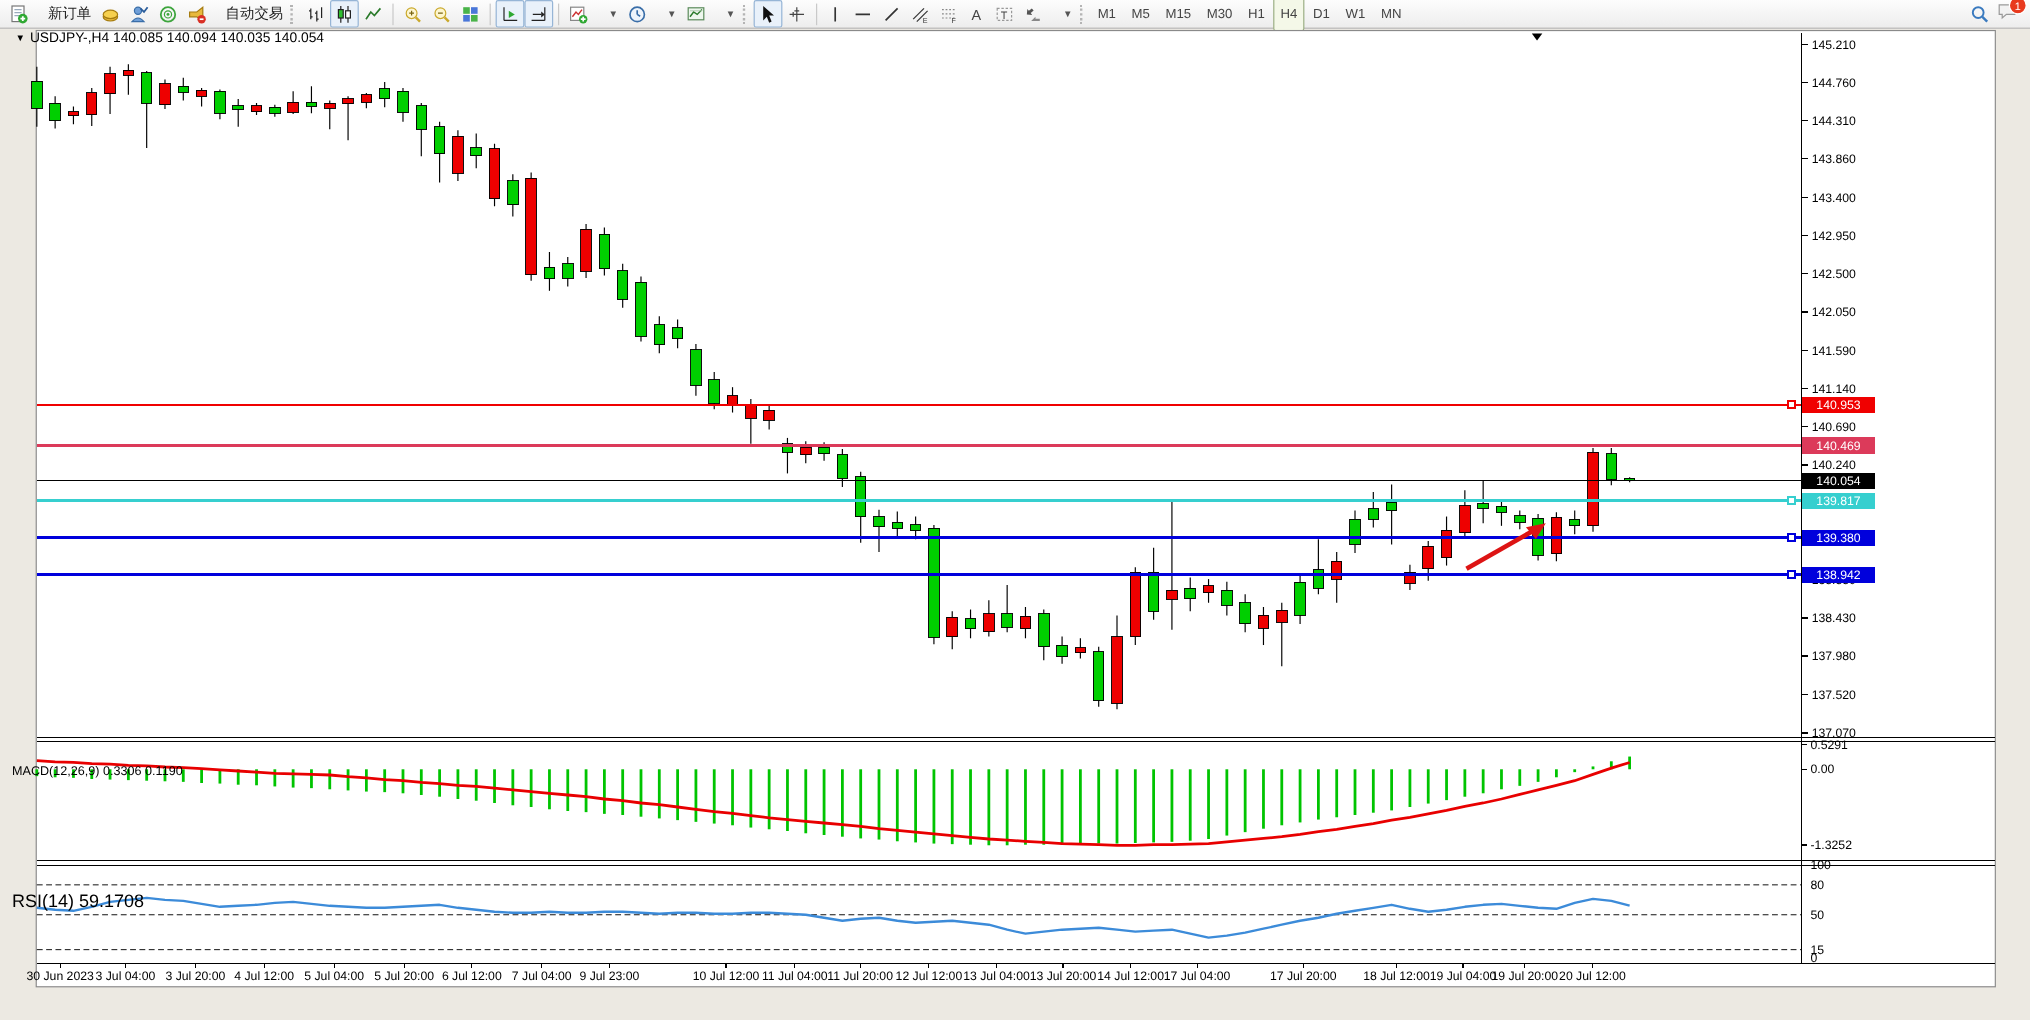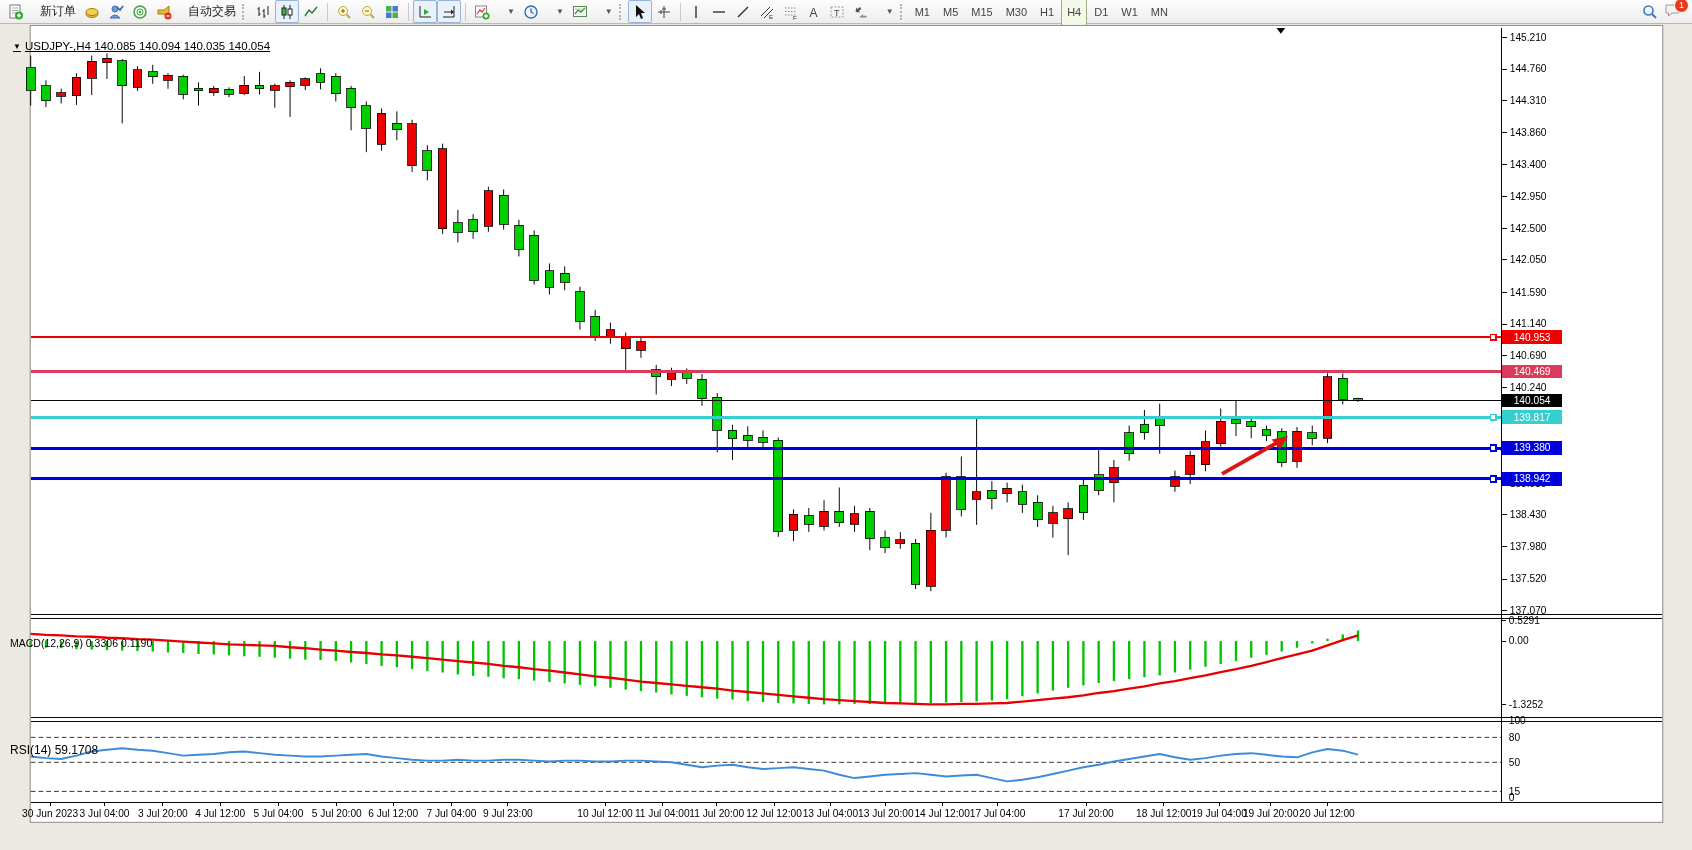--- a/index.html
+++ b/index.html
@@ -12,24 +12,24 @@
   .grip{width:3px;height:16px;border-left:2px dotted #b4b4b4;margin:0 4px 0 2px;}
   .tf-label{font-size:11px;color:#444;padding:4px 5px;height:19px;display:flex;align-items:center;border:1px solid transparent;border-radius:2px;text-align:center;}
   .tf-label.pressed{background:#f4f8e8;border-color:#9cae84;}
   .caret{font-size:8px;color:#555;margin-left:1px;}
   .right-tools{margin-left:auto;display:flex;align-items:center;gap:6px;margin-right:10px;}
   .chat-wrap{position:relative;}
   .badge{position:absolute;top:-4px;right:-7px;background:#e83a1e;color:#fff;border-radius:50%;width:13px;height:13px;font-size:9px;display:flex;align-items:center;justify-content:center;border:1px solid #fff;}
   
   #chart-wrap{position:absolute;left:0;top:24px;width:1692px;height:826px;}
   .overlay-label{position:absolute;color:#000;white-space:nowrap;pointer-events:none;}
-  #chart-title{left:13px;top:16px;font-size:11.5px;text-decoration:underline;}
+  #chart-title{left:13px;top:2px;font-size:11.5px;}
   #chart-title .dd{font-size:8px;margin-right:4px;vertical-align:1px;}
   #macd-label{left:10px;top:613px;font-size:10.5px;}
-  #rsi-label{left:10px;top:719px;font-size:12px;}
+  #rsi-label{left:10px;top:719px;font-size:15px;}
   svg text{font-family:"Liberation Sans",sans-serif;}
 </style>
 </head>
 <body>
 
 <div class="tb">
   <div class="tbtn">
     <svg width="16" height="16">
         <rect x="2" y="1" width="10" height="13" fill="#fff" stroke="#777"></rect>
         <line x1="4" y1="4" x2="10" y2="4" stroke="#9ab"></line>

